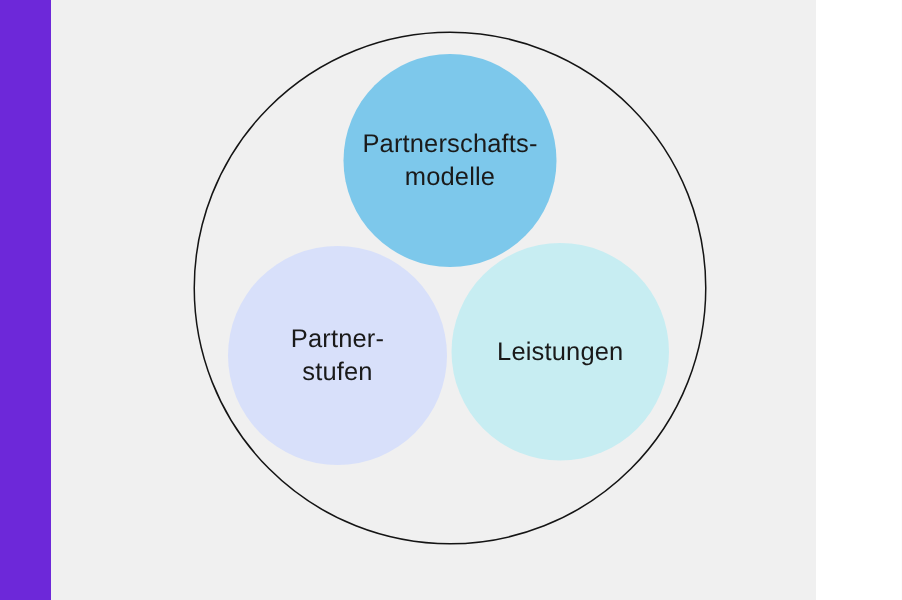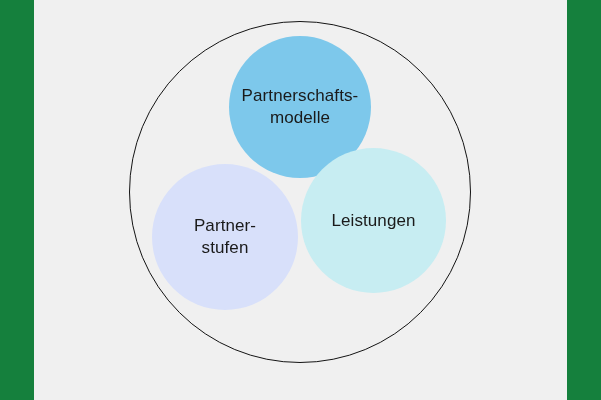--- a/index.html
+++ b/index.html
@@ -3,23 +3,23 @@
 <meta charset="utf-8">
 <style>
   html, body {
     margin: 0;
     padding: 0;
     background: #ffffff;
     font-family: "Liberation Sans", sans-serif;
   }
   .page {
     position: relative;
-    width: 601px;
+    width: 544px;
     height: 400px;
-    background: #15803d;
+    background: #6d28d9;
     overflow: hidden;
   }
   .canvas {
     position: absolute;
     left: 34px;
     top: 0;
     width: 533px;
     height: 400px;
     background: #f0f0f0;
   }
@@ -49,21 +49,21 @@
     height: 142px;
   }
   .circle-left {
     left: 118px;
     top: 164px;
     width: 146px;
     height: 146px;
   }
   .circle-right {
     left: 267px;
-    top: 148px;
+    top: 162px;
     width: 145px;
     height: 145px;
   }
   .circle-label {
     font-size: 17px;
     line-height: 22px;
     font-weight: 400;
     color: #1a1a1a;
     white-space: pre-line;
     letter-spacing: 0.1px;

